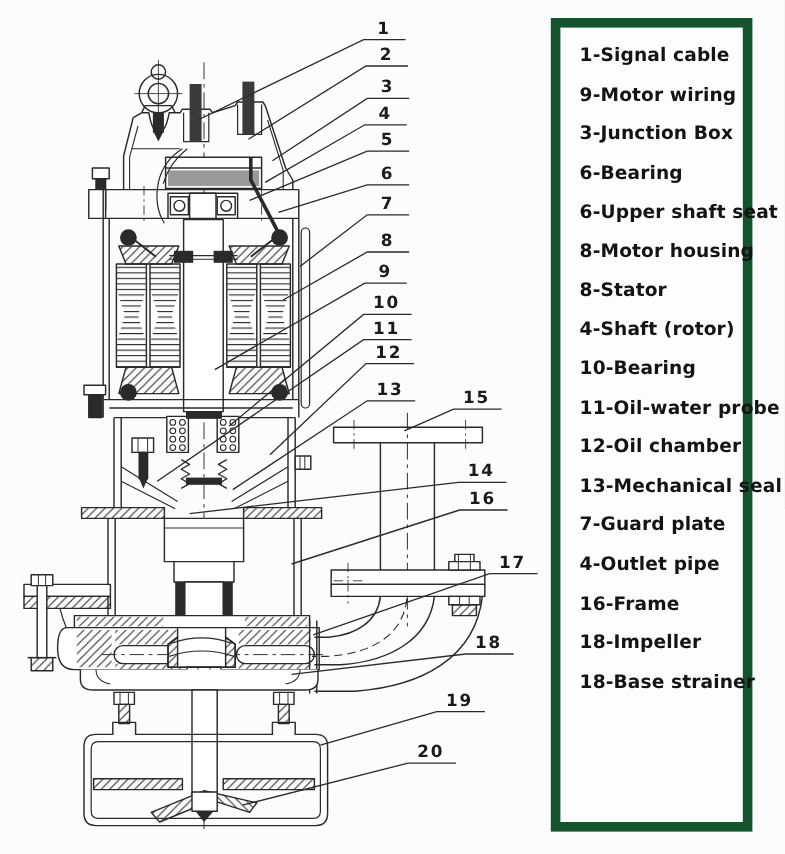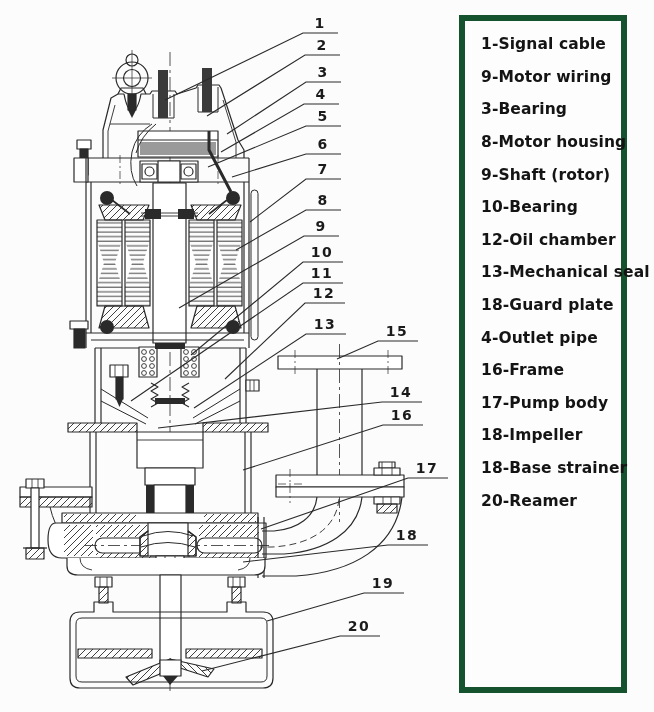--- a/index.html
+++ b/index.html
@@ -2,21 +2,21 @@
 <html><head>
 <meta charset="utf-8">
 <style>
   html,body{margin:0;padding:0;background:#e8e8e8;}
   .stage{position:relative;width:654px;height:712px;background:#fcfcfc;overflow:hidden;
          font-family:"DejaVu Sans",sans-serif;}
   .diagram-wrap{position:absolute;left:0;top:0;width:455px;height:712px;}
   svg text.callout{font-family:"DejaVu Sans",sans-serif;font-size:14px;font-weight:700;
                    letter-spacing:1.5px;fill:#1b1b1b;text-anchor:middle;}
   .legend{position:absolute;left:459px;top:15px;width:168px;height:678px;
-          border:6px solid #14532d;background:#fdfdfd;box-sizing:border-box;}
+          border:8px solid #14532d;background:#fdfdfd;box-sizing:border-box;}
   .legend ul{list-style:none;margin:0;padding:7px 0 0 16px;}
   .legend li{height:32.6px;display:flex;align-items:center;
              font-size:15.5px;font-weight:700;color:#141414;letter-spacing:0.1px;
              white-space:nowrap;}
 </style>
 </head>
 <body>
 
 <div class="stage">
 
@@ -351,29 +351,31 @@
       <text class="callout" x="383" y="588">19</text>
       <text class="callout" x="359" y="631">20</text>
     </g>
   </svg>
   </div>
 
   <div class="legend">
     <ul>
       <li>1-Signal cable</li>
       <li>9-Motor wiring</li>
-      <li>3-Bearing</li>
+      <li>3-Junction Box</li>
+      <li>6-Bearing</li>
+      <li>6-Upper shaft seat</li>
       <li>8-Motor housing</li>
-      <li>9-Shaft (rotor)</li>
+      <li>8-Stator</li>
+      <li>4-Shaft (rotor)</li>
       <li>10-Bearing</li>
+      <li>11-Oil-water probe</li>
       <li>12-Oil chamber</li>
       <li>13-Mechanical seal</li>
-      <li>18-Guard plate</li>
+      <li>7-Guard plate</li>
       <li>4-Outlet pipe</li>
       <li>16-Frame</li>
-      <li>17-Pump body</li>
       <li>18-Impeller</li>
       <li>18-Base strainer</li>
-      <li>20-Reamer</li>
     </ul>
   </div>
 
 </div>
 
 </body></html>

